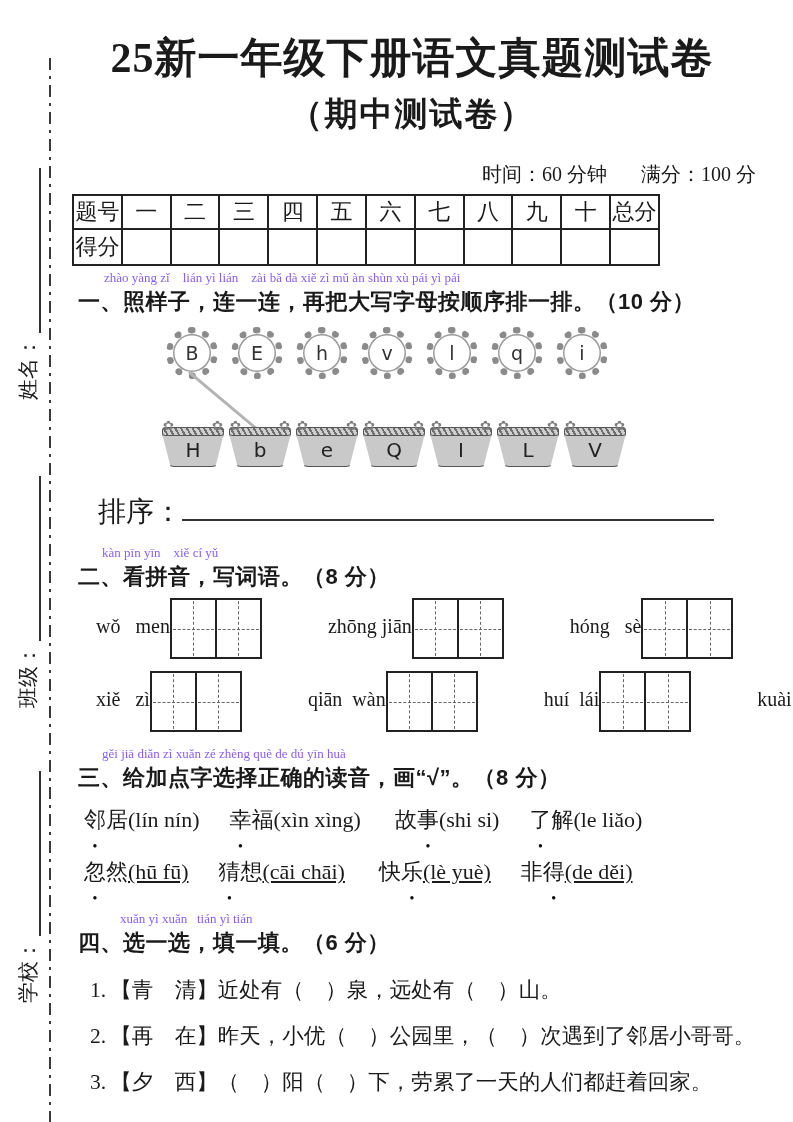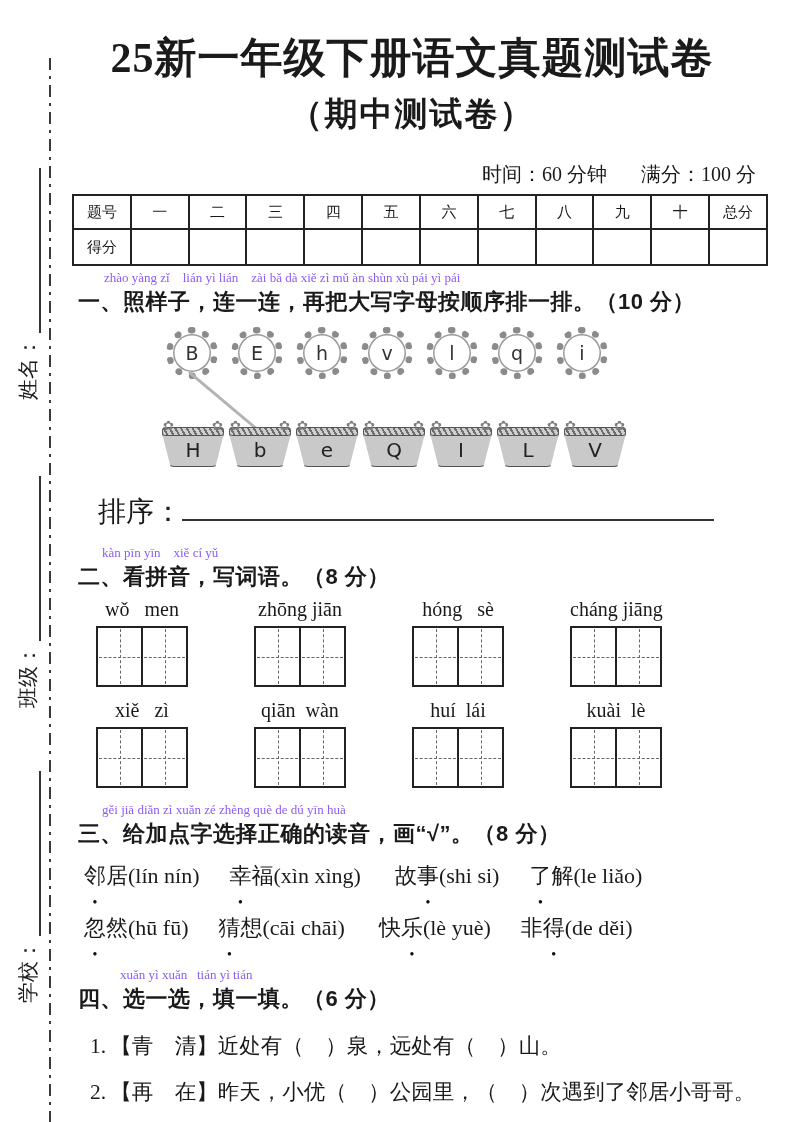--- a/index.html
+++ b/index.html
@@ -26,21 +26,21 @@
 
   
   .main { position:absolute; left:62px; top:0; width:700px; }
   .page-title { text-align:center; font-size:42px; font-weight:bold; letter-spacing:1px; margin-top:34px; line-height:1.15; }
   .page-subtitle { text-align:center; font-size:33px; font-weight:bold; margin-top:10px; letter-spacing:2px; }
   .meta { text-align:right; font-size:20px; margin-top:24px; padding-right:6px; }
   .meta .gap { display:inline-block; width:34px; }
 
   table.score {
     border-collapse:collapse; table-layout:fixed; margin:6px 0 0 10px;
-    width:696px; font-size:15px; text-align:center;padding-left:15px;
+    width:588px; font-size:22px; text-align:center;padding-left:15px;
   }
   table.score th, table.score td { border:2px solid #222; font-weight:normal; padding:0; }
   table.score tr.hdr  th { height:32px; }
   table.score tr.blank td { height:34px; }
 
   .pinyin { font-size:13px; white-space:pre; margin:0; color:#8b5cf6; }
   .sec-head { font-size:22px; font-weight:bold; font-family:"Liberation Sans","DejaVu Sans",sans-serif; margin:1px 0 0 16px; letter-spacing:0.5px; }
   #sec1-pinyin { margin-top:4px; margin-left:42px; }
 
   
@@ -75,35 +75,35 @@
   }
   .connector { position:absolute; left:128px; top:46px; width:97px; height:2.5px; background:#b3b3b3; transform:rotate(40deg); transform-origin:0 0; }
 
   .sort-row { margin:16px 0 0 36px; font-size:28px; }
   .sort-line { display:inline-block; width:532px; border-bottom:2px solid #333; height:1em; vertical-align:baseline; }
 
   
   #sec2-pinyin { margin-top:14px; margin-left:40px; }
   .grid-row { display:flex; gap:66px; margin:6px 0 0 34px; }
   .grid-row.second { margin-top:12px; }
-  .group { display:flex; flex-direction:column; align-items:center;text-align:right; }
+  .group { display:flex; flex-direction:row; align-items:center;text-align:right; }
   .pin { font-size:20px; white-space:pre; margin-bottom:5px; }
   .tian { display:flex; border:2.5px solid #222; }
   .cell { width:43px; height:57px; position:relative; }
   .cell + .cell { border-left:2px solid #222; }
   .cell::before { content:""; position:absolute; left:1px; right:1px; top:50%; border-top:1.5px dashed #666; }
   .cell::after  { content:""; position:absolute; top:1px; bottom:1px; left:50%; border-left:1.5px dashed #666; }
 
   
   #sec3-pinyin { margin-top:14px; margin-left:40px; }
   .read-row { display:flex; margin:12px 0 0 22px; font-size:22px; white-space:nowrap; }
   .read-row .w3 { margin-right:30px; }
   .ch { position:relative; display:inline-block; }
   .ch.dot::after { content:"●"; position:absolute; left:50%; transform:translateX(-50%); bottom:-15px; font-size:8px; color:#111; }
-  .read-row.second { margin-top:22px; }
+  .read-row.second { margin-top:22px;text-decoration:underline; }
   .read-row .w3:nth-child(2) { margin-right:34px; }
 
   
   #sec4-pinyin { margin-top:24px; margin-left:58px; }
   .item { margin:17px 0 0 28px; font-size:21.5px; white-space:nowrap; }
   .item .num { margin-right:4px; }
 </style>
 </head>
 <body>
 

